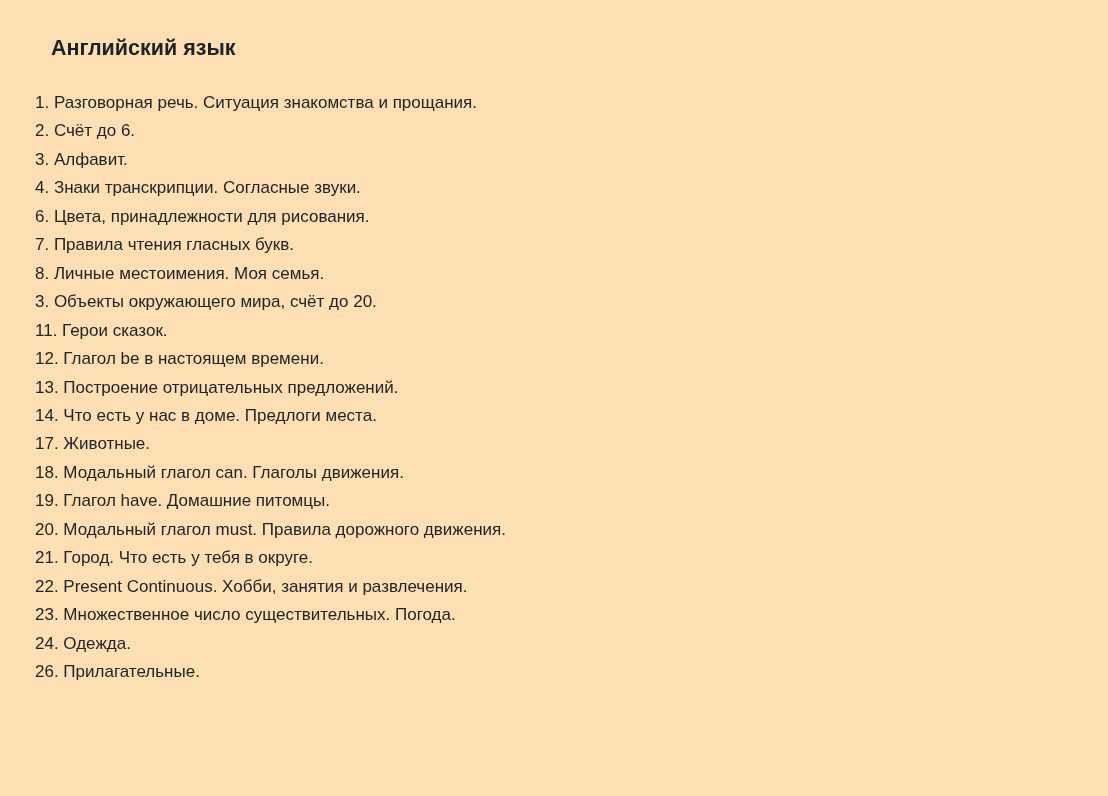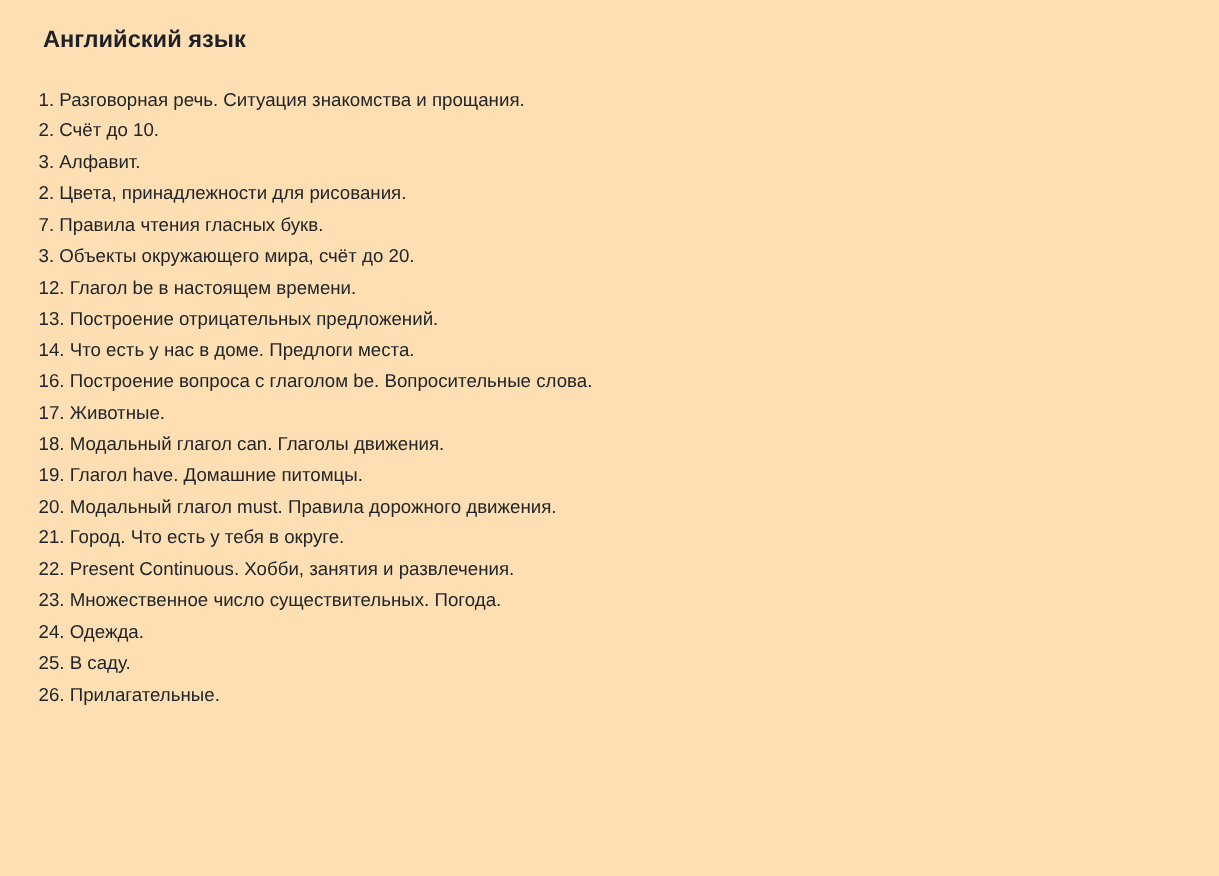--- a/index.html
+++ b/index.html
@@ -11,21 +11,21 @@
     height: 796px;
     overflow: hidden;
     background: #fddfb3;
     font-family: "Liberation Sans", "DejaVu Sans", sans-serif;
     color: #212529;
   }
   .page {
     padding: 18px 30px 0 35px;
   }
   .page-title {
-    margin: 4px;
+    margin: 16px;
     font-size: 21.5px;
     font-weight: 700;
     line-height: 29px;
     color: #1e2125;
   }
   .topic-list {
     list-style: none;
     margin: 26px 0 0 0;
     padding: 0;
     font-size: 17px;
@@ -37,33 +37,34 @@
   }
 </style>
 </head>
 <body>
 
 <main class="page">
   <h1 class="page-title">Английский язык</h1>
 
   <ol class="topic-list">
       <li>1. Разговорная речь. Ситуация знакомства и прощания.</li>
-      <li>2. Счёт до 10.</li>
+      <li>2. Счёт до 6.</li>
       <li>3. Алфавит.</li>
-      <li>2. Цвета, принадлежности для рисования.</li>
+      <li>4. Знаки транскрипции. Согласные звуки.</li>
+      <li>6. Цвета, принадлежности для рисования.</li>
       <li>7. Правила чтения гласных букв.</li>
+      <li>8. Личные местоимения. Моя семья.</li>
       <li>3. Объекты окружающего мира, счёт до 20.</li>
+      <li>11. Герои сказок.</li>
       <li>12. Глагол be в настоящем времени.</li>
       <li>13. Построение отрицательных предложений.</li>
       <li>14. Что есть у нас в доме. Предлоги места.</li>
-      <li>16. Построение вопроса с глаголом be. Вопросительные слова.</li>
       <li>17. Животные.</li>
       <li>18. Модальный глагол can. Глаголы движения.</li>
       <li>19. Глагол have. Домашние питомцы.</li>
       <li>20. Модальный глагол must. Правила дорожного движения.</li>
       <li>21. Город. Что есть у тебя в округе.</li>
       <li>22. Present Continuous. Хобби, занятия и развлечения.</li>
       <li>23. Множественное число существительных. Погода.</li>
       <li>24. Одежда.</li>
-      <li>25. В саду.</li>
       <li>26. Прилагательные.</li>
     </ol>
 </main>
 
 </body></html>

